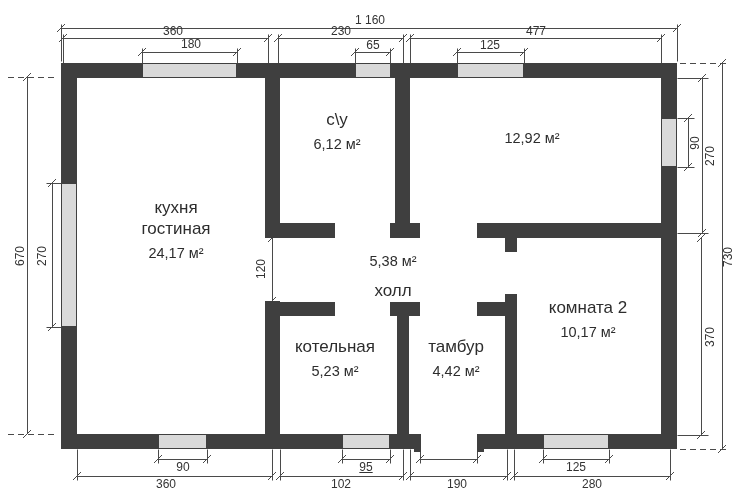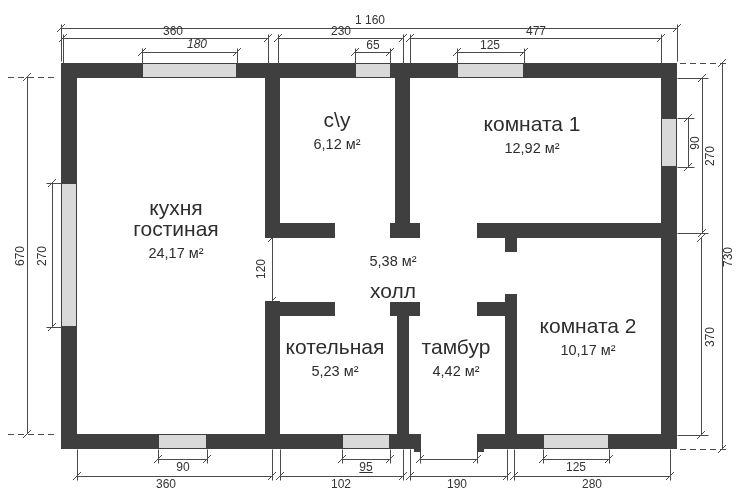--- a/index.html
+++ b/index.html
@@ -11,21 +11,21 @@
   html,body{margin:0;padding:0;background:#ffffff;}
   .stage{
     position:relative;width:742px;height:502px;background:#ffffff;overflow:hidden;
     font-family:"Liberation Sans","DejaVu Sans",sans-serif;color:var(--txt);
   }
   .wall{position:absolute;background:var(--wall);}
   .window{position:absolute;background:var(--win);border:1px solid var(--wall);box-sizing:border-box;}
   .opening{position:absolute;background:#ffffff;}
   svg.dims{position:absolute;left:0;top:0;pointer-events:none;}
   .room-label{position:absolute;transform:translate(-50%,-50%);text-align:center;white-space:nowrap;}
-  .room-name{display:block;font-size:21px;line-height:21px;}
+  .room-name{display:block;font-size:17px;line-height:21px;}
   .room-area{display:block;font-size:14.5px;line-height:18px;margin-top:5px;}
   .room-area.first{margin-top:0;}
   .room-name.after{margin-top:10px;}
   .dim{position:absolute;font-size:12px;line-height:12px;color:#333;transform:translate(-50%,-50%);white-space:nowrap;}
   .dim.rot{transform:translate(-50%,-50%) rotate(-90deg);}
 </style>
 </head>
 <body>
 
 <div class="stage">
@@ -174,45 +174,44 @@
   <div class="room-label" style="left:176px;top:229px;">
     <span class="room-name">кухня</span>
     <span class="room-name">гостиная</span>
     <span class="room-area">24,17 м²</span>
   </div>
   <div class="room-label" style="left:337px;top:131px;">
     <span class="room-name">с\у</span>
     <span class="room-area">6,12 м²</span>
   </div>
   <div class="room-label" style="left:532px;top:135px;">
-    <span class="room-name">комната 1</span>
     <span class="room-area">12,92 м²</span>
   </div>
   <div class="room-label" style="left:393px;top:276px;">
     <span class="room-area first">5,38 м²</span>
     <span class="room-name after">холл</span>
   </div>
   <div class="room-label" style="left:335px;top:358px;">
     <span class="room-name">котельная</span>
     <span class="room-area">5,23 м²</span>
   </div>
   <div class="room-label" style="left:456px;top:358px;">
     <span class="room-name">тамбур</span>
     <span class="room-area">4,42 м²</span>
   </div>
-  <div class="room-label" style="left:588px;top:337px;text-align:center;">
+  <div class="room-label" style="left:588px;top:319px;text-align:center;">
     <span class="room-name">комната 2</span>
     <span class="room-area">10,17 м²</span>
   </div>
 
   <span class="dim" style="left:370px;top:20px;">1 160</span>
   <span class="dim" style="left:173px;top:31px;">360</span>
   <span class="dim" style="left:341px;top:31px;">230</span>
   <span class="dim" style="left:536px;top:31px;">477</span>
-  <span class="dim" style="left:197px;top:44px;font-style:italic;">180</span>
+  <span class="dim" style="left:191px;top:44px;">180</span>
   <span class="dim" style="left:373px;top:45px;">65</span>
   <span class="dim" style="left:490px;top:45px;">125</span>
 
   <span class="dim" style="left:183px;top:467px;">90</span>
   <span class="dim" style="left:366px;top:467px;text-decoration:underline;">95</span>
   <span class="dim" style="left:448px;top:467px;margin-top:40px;">100</span>
   <span class="dim" style="left:576px;top:467px;">125</span>
   <span class="dim" style="left:166px;top:484px;">360</span>
   <span class="dim" style="left:341px;top:484px;">102</span>
   <span class="dim" style="left:457px;top:484px;">190</span>

